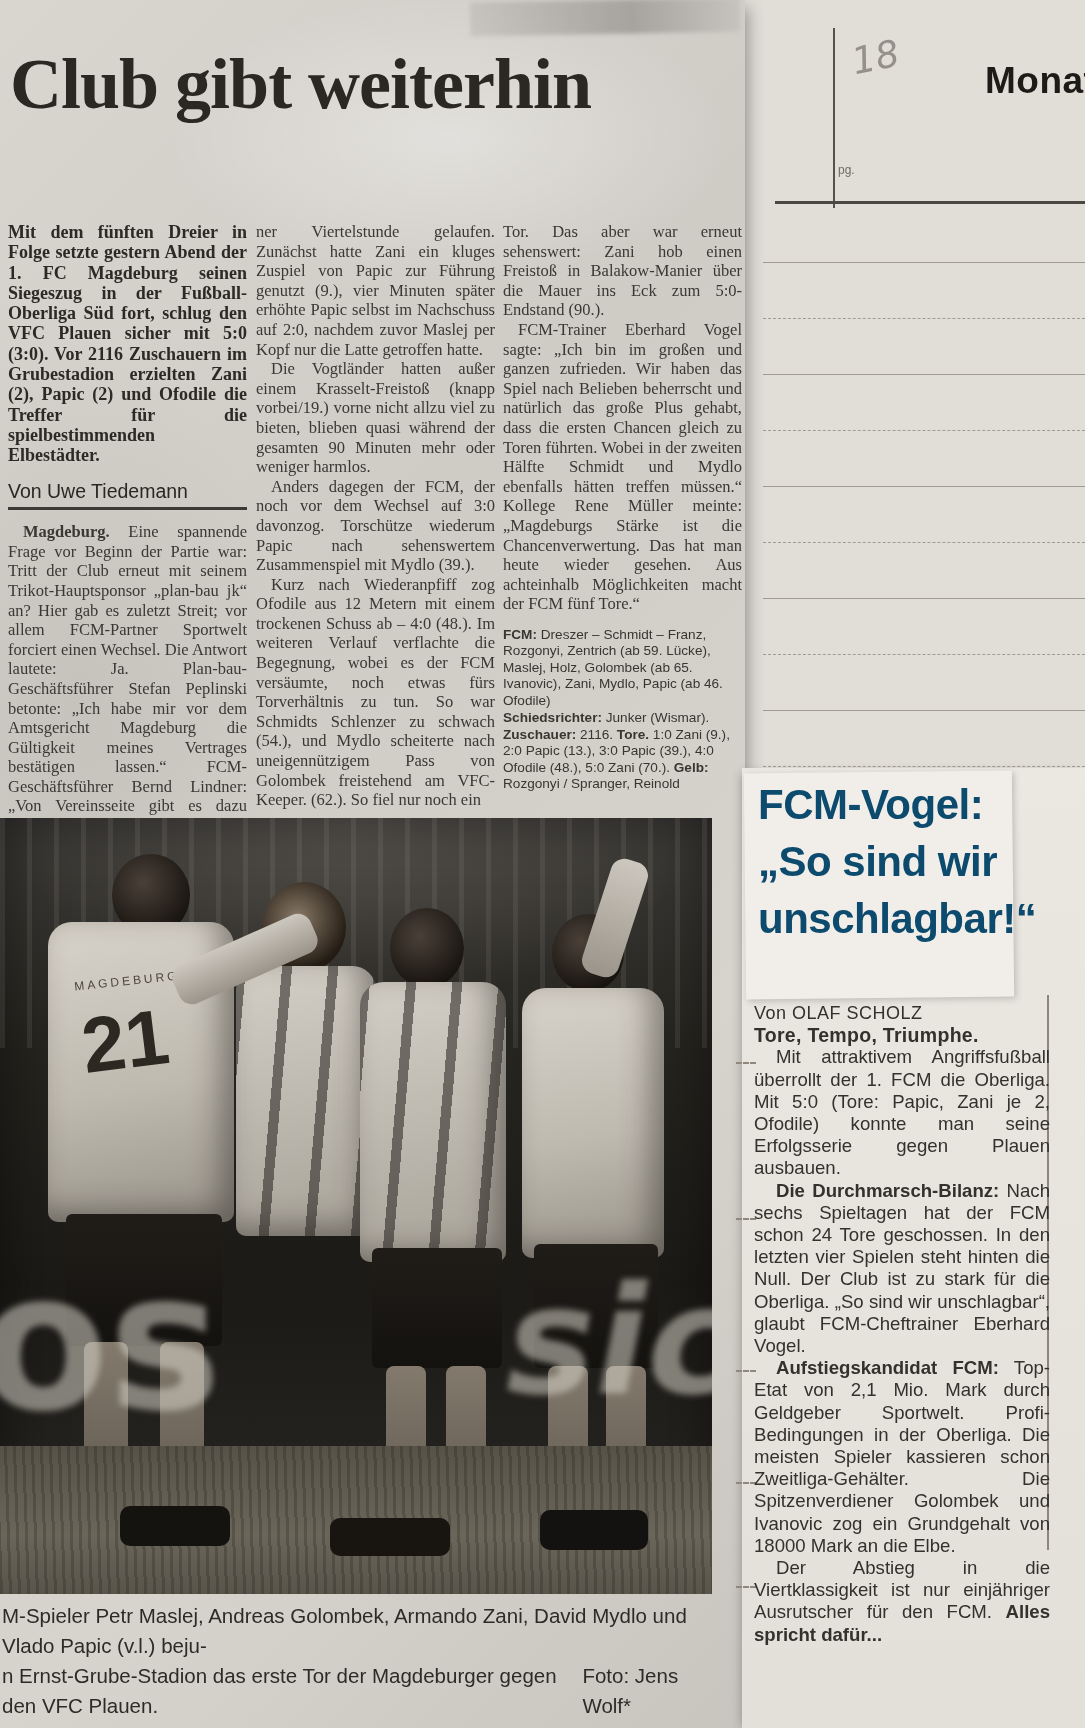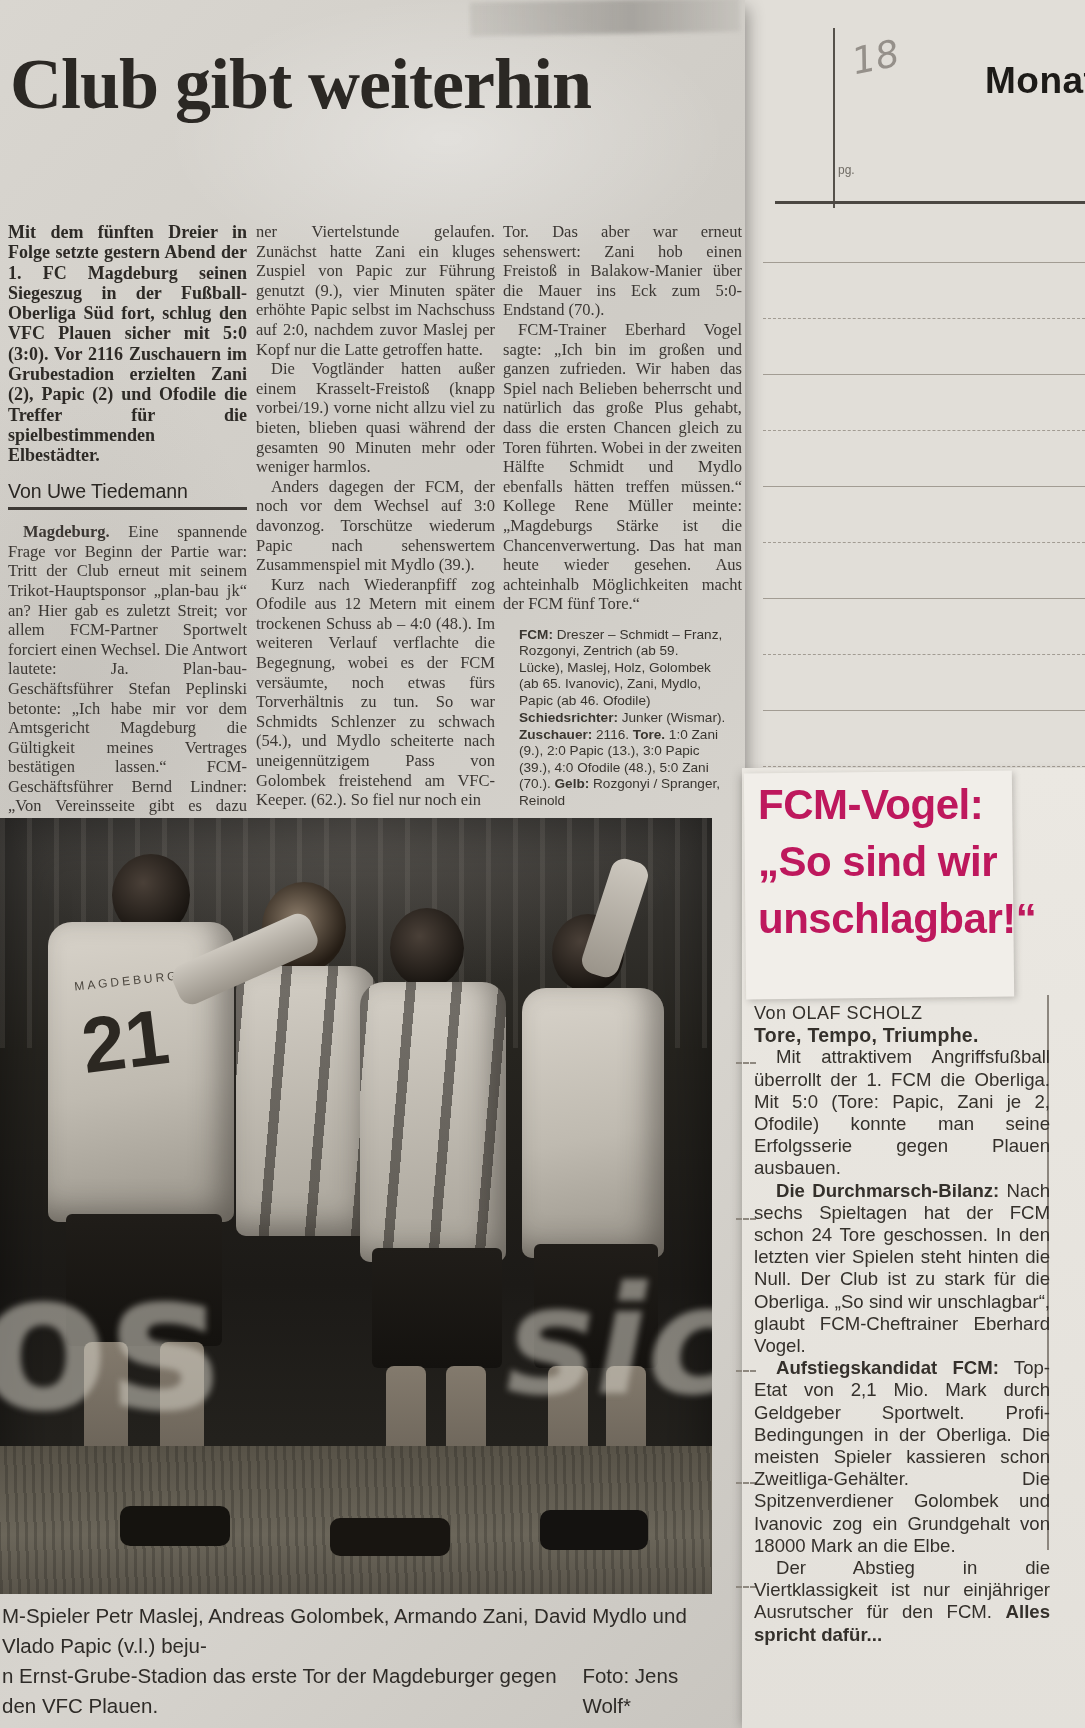--- a/index.html
+++ b/index.html
@@ -29,21 +29,21 @@
        font-size:16.5px;line-height:19.6px;color:#3b3733;}
   .col1{left:8px;} .col2{left:256px;} .col3{left:503px;}
   .col p{margin:0;}
   .ind{text-indent:15px;}
   .lead{font-weight:bold;font-size:18px;line-height:20.3px;color:#2d2a26;}
   .byline{font-family:"Liberation Sans",sans-serif;font-size:19.5px;color:#2a2723;
           margin-top:16px;}
   .byline-rule{height:3px;background:#3d3935;margin:6px 0 12px;}
   .stats{font-family:"Liberation Sans",sans-serif;font-size:13.6px;line-height:16.5px;
          text-align:left;color:#39352f;margin-top:13px;}
-  .stats p{margin:0 16px 1px;}
+  .stats p{margin:0 0 1px;}
   .stats b, .rich b{font-weight:bold;}
 
   
   .photo{position:absolute;left:0;top:818px;width:712px;height:776px;overflow:hidden;
     background:
       radial-gradient(ellipse 500px 260px at 50% 0%, rgba(150,144,136,.30), transparent 70%),
       linear-gradient(#3c3a37 0%,#26241f 30%,#1c1a17 60%,#2a2823 100%);
     box-shadow:inset 0 0 60px rgba(0,0,0,.5);}
   .fence{position:absolute;left:0;top:0;width:712px;height:230px;opacity:.4;
     background:repeating-linear-gradient(90deg,rgba(160,154,146,.35) 0 5px,transparent 5px 27px);}
@@ -86,21 +86,21 @@
   .sb-dash{position:absolute;width:20px;height:0;border-top:2px dashed #8e887f;}
 
   
   .sb-paper{position:absolute;left:742px;top:768px;width:343px;height:960px;
     background:linear-gradient(180deg,#ebe8e2,#e7e4de 50%,#e3e0da);
     box-shadow:-4px 2px 10px -4px rgba(40,38,35,.35);}
   .sb-head-patch{position:absolute;left:745px;top:772px;width:268px;height:226px;
     background:#f1eee9;transform:rotate(-.6deg);box-shadow:2px 2px 6px rgba(60,56,50,.25);}
   .sb-head{position:absolute;left:758px;top:776px;width:320px;
     font-family:"Liberation Sans",sans-serif;font-weight:900;font-size:42px;line-height:57px;
-    color:#be185d;letter-spacing:-.5px;}
+    color:#0c4a6e;letter-spacing:-.5px;}
   .sb-body{position:absolute;left:754px;top:1002px;width:296px;
     font-family:"Liberation Sans",sans-serif;font-size:18.6px;line-height:22.2px;
     text-align:justify;color:#34302b;}
   .sb-body p{margin:0;}
   .sb-byline{text-align:left;font-size:18px;letter-spacing:.5px;}
   .sb-bold-line{font-weight:bold;font-size:19.5px;letter-spacing:.3px;}
   .sb-ind{text-indent:22px;}
   .sb-vline{position:absolute;left:1047px;top:995px;width:2px;height:555px;background:#8c867e;}
 </style>
 </head>
@@ -142,21 +142,21 @@
   </div>
 
   <div class="col col2">
     <p>ner Viertelstunde gelaufen. Zunächst hatte Zani ein kluges Zuspiel von Papic zur Führung genutzt (9.), vier Minuten später erhöhte Papic selbst im Nachschuss auf 2:0, nachdem zuvor Maslej per Kopf nur die Latte getroffen hatte.</p>
     <p class="ind">Die Vogtländer hatten außer einem Krasselt-Freistoß (knapp vorbei/19.) vorne nicht allzu viel zu bieten, blieben quasi während der gesamten 90 Minuten mehr oder weniger harmlos.</p>
     <p class="ind">Anders dagegen der FCM, der noch vor dem Wechsel auf 3:0 davonzog. Torschütze wiederum Papic nach sehenswertem Zusammenspiel mit Mydlo (39.).</p>
     <p class="ind">Kurz nach Wiederanpfiff zog Ofodile aus 12 Metern mit einem trockenen Schuss ab – 4:0 (48.). Im weiteren Verlauf verflachte die Begegnung, wobei es der FCM versäumte, noch etwas fürs Torverhältnis zu tun. So war Schmidts Schlenzer zu schwach (54.), und Mydlo scheiterte nach uneigennützigem Pass von Golombek freistehend am VFC-Keeper. (62.). So fiel nur noch ein</p>
   </div>
 
   <div class="col col3">
-    <p>Tor. Das aber war erneut sehenswert: Zani hob einen Freistoß in Balakow-Manier über die Mauer ins Eck zum 5:0-Endstand (70.).</p>
+    <p>Tor. Das aber war erneut sehenswert: Zani hob einen Freistoß in Balakow-Manier über die Mauer ins Eck zum 5:0-Endstand (90.).</p>
     <p class="ind">FCM-Trainer Eberhard Vogel sagte: „Ich bin im großen und ganzen zufrieden. Wir haben das Spiel nach Belieben beherrscht und natürlich das große Plus gehabt, dass die ersten Chancen gleich zu Toren führten. Wobei in der zweiten Hälfte Schmidt und Mydlo ebenfalls hätten treffen müssen.“ Kollege Rene Müller meinte: „Magdeburgs Stärke ist die Chancenverwertung. Das hat man heute wieder gesehen. Aus achteinhalb Möglichkeiten macht der FCM fünf Tore.“</p>
     <div class="stats">
       <p class="rich"><b>FCM:</b><span> Dreszer – Schmidt – Franz, Rozgonyi, Zentrich (ab 59. Lücke), Maslej, Holz, Golombek (ab 65. Ivanovic), Zani, Mydlo, Papic (ab 46. Ofodile)</span></p>
       <p class="rich"><b>Schiedsrichter:</b><span> Junker (Wismar). </span><b>Zuschauer:</b><span> 2116. </span><b>Tore.</b><span> 1:0 Zani (9.), 2:0 Papic (13.), 3:0 Papic (39.), 4:0 Ofodile (48.), 5:0 Zani (70.). </span><b>Gelb:</b><span> Rozgonyi / Spranger, Reinold</span></p>
     </div>
   </div>
 
   <div class="photo">
     <div class="fence"></div>
 

